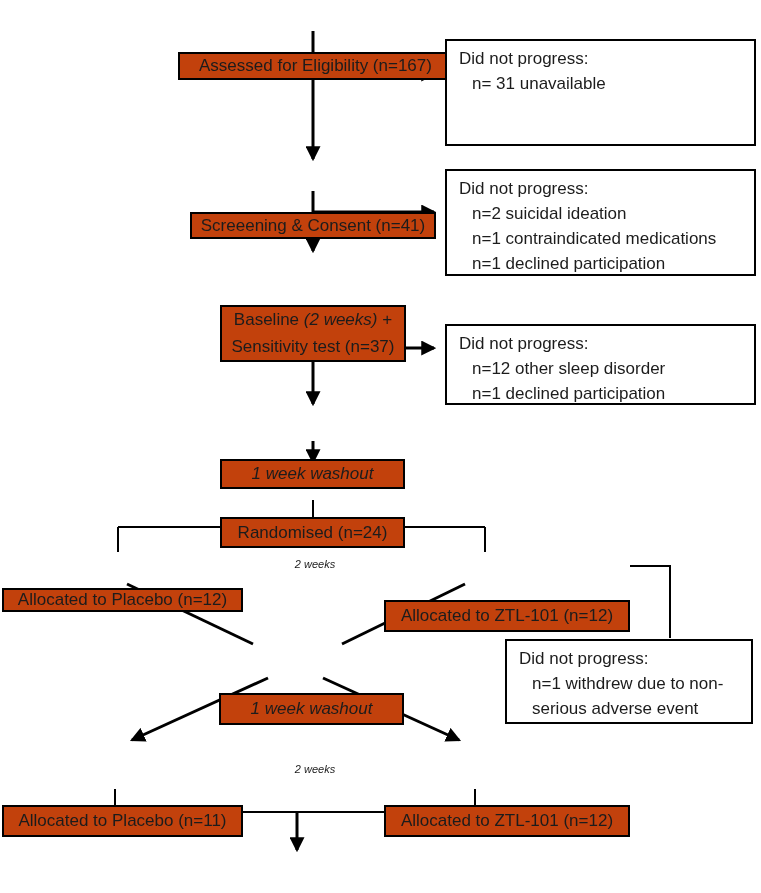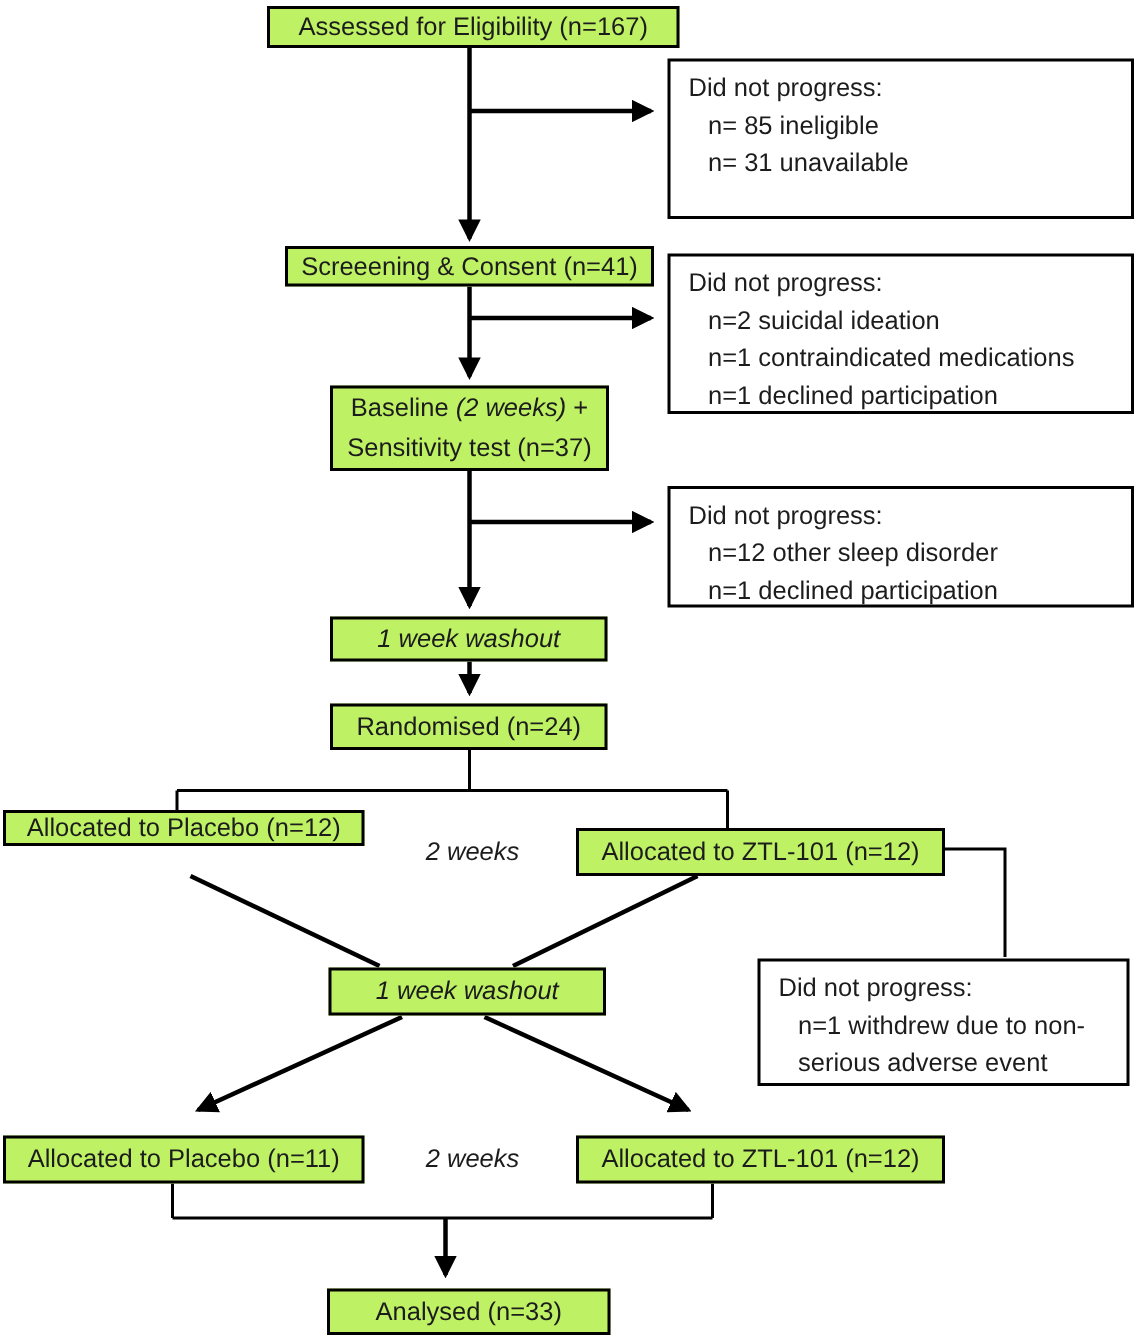--- a/index.html
+++ b/index.html
@@ -9,48 +9,49 @@
     background:#ffffff;
     font-family:"Liberation Sans", sans-serif;
     color:#1c1c1c;
     overflow:hidden;
   }
   .connectors{position:absolute;left:0;top:0;z-index:0;}
   .box{
     position:absolute;
     box-sizing:border-box;
     border:2px solid #000;
-    background:#bef264;
+    background:#c2410c;
     display:flex;
     flex-direction:column;
     align-items:center;
     justify-content:center;
     text-align:center;
     font-size:17px;
     line-height:24px;
     z-index:1;
+    margin-top:48px;
   }
   .box .ital, .ital{font-style:italic;}
   .dropout{
     position:absolute;
     box-sizing:border-box;
     border:2px solid #000;
     background:#fff;
     font-size:17px;
     line-height:25px;
     padding:5px 8px 22px 12px;
     text-align:left;
     z-index:1;
   }
   .dropout-item{padding-left:13px;}
   .period-label{
     position:absolute;
     width:90px;
     text-align:center;
-    font-size:17px;
+    font-size:11px;
     font-style:italic;
     z-index:1;
   }
 </style>
 </head>
 <body>
 
 <div class="page">
 
   <svg class="connectors" width="761" height="893" viewBox="0 0 761 893">
@@ -126,21 +127,20 @@
   <div class="box" style="left:384px;top:757px;width:246px;height:32px;">
     <span>Allocated to ZTL-101 (n=12)</span>
   </div>
 
   <div class="box" style="left:218px;top:859px;width:189px;height:31px;">
     <span>Analysed (n=33)</span>
   </div>
 
   <div class="dropout" style="left:445px;top:39px;width:311px;height:107px;">
     <div>Did not progress:</div>
-    <div class="dropout-item">n= 85 ineligible</div>
     <div class="dropout-item">n= 31 unavailable</div>
   </div>
 
   <div class="dropout" style="left:445px;top:169px;width:311px;height:107px;">
     <div>Did not progress:</div>
     <div class="dropout-item">n=2 suicidal ideation</div>
     <div class="dropout-item">n=1 contraindicated medications</div>
     <div class="dropout-item">n=1 declined participation</div>
   </div>
 

